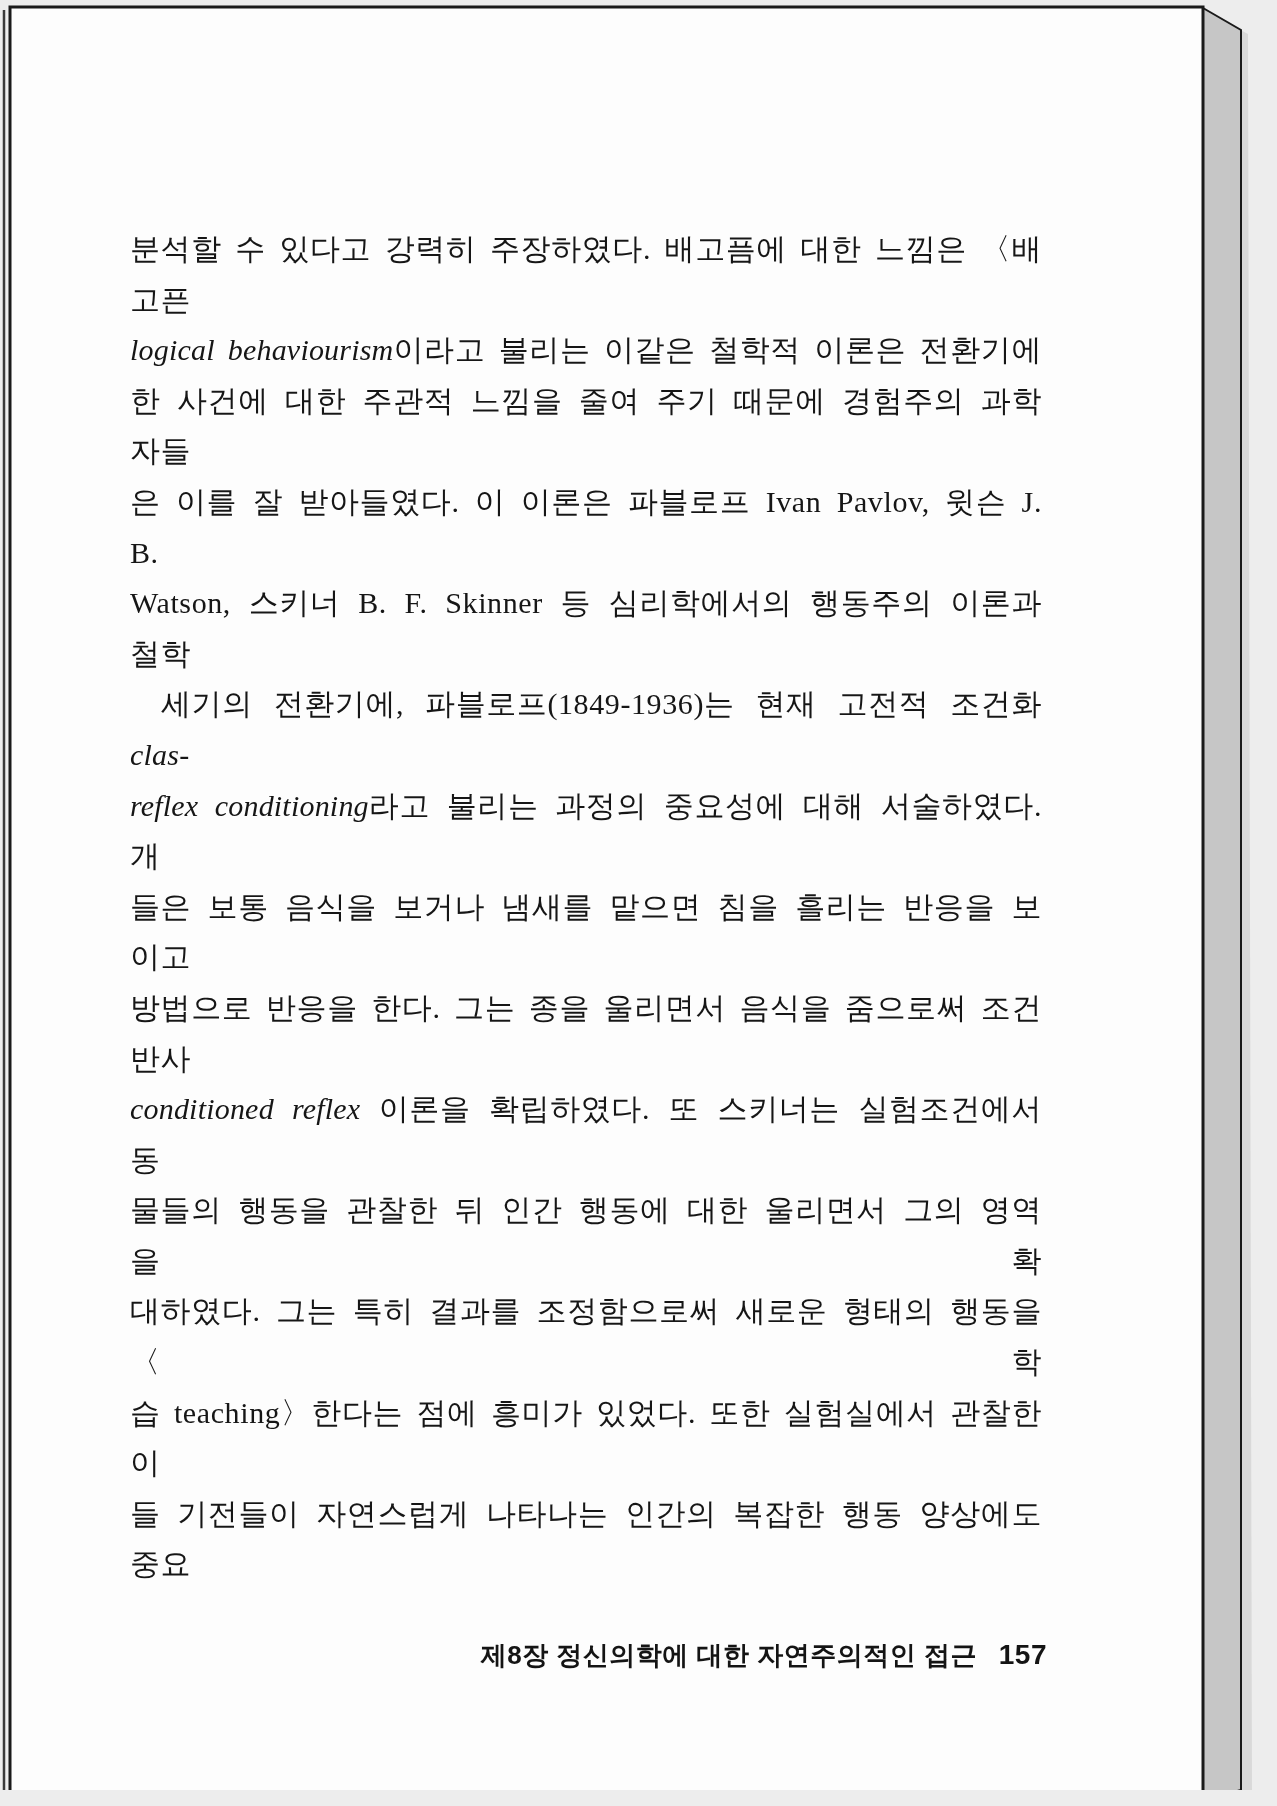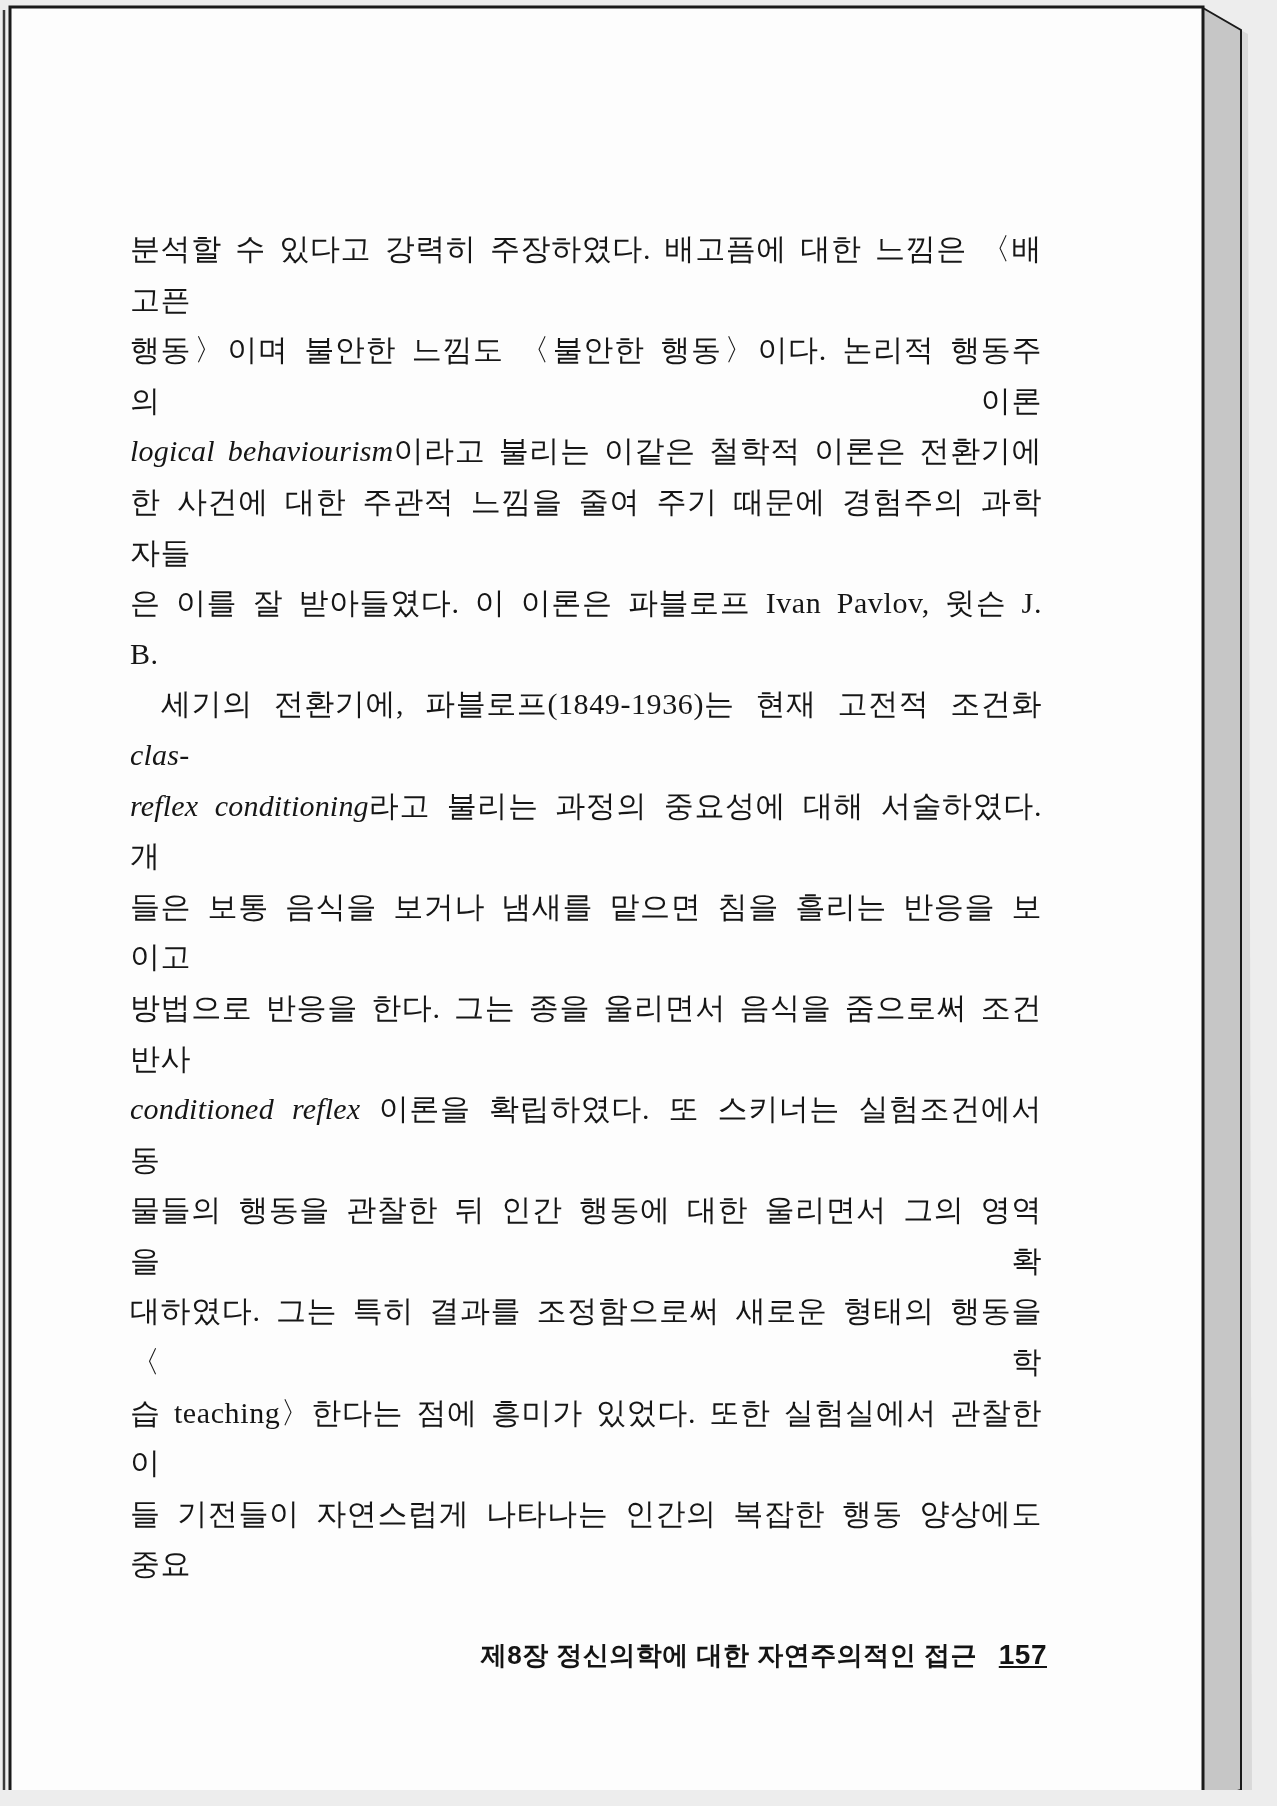--- a/index.html
+++ b/index.html
@@ -27,21 +27,21 @@
   .footer{
     position:absolute;
     top:1638px;right:230px;
     font-family:"Liberation Sans","DejaVu Sans",sans-serif;
     font-size:26px;
     color:#141414;
     letter-spacing:0.5px;
     white-space:nowrap;
   }
   .footer .chapter{font-weight:600;}
-  .footer .pagenum{font-weight:700;font-size:28px;margin-left:14px;text-decoration:underline;}
+  .footer .pagenum{font-weight:700;font-size:28px;margin-left:14px;}
 </style>
 </head>
 <body>
 
 <div class="canvas">
 
   <svg class="book-svg" viewBox="0 0 1277 1806" xmlns="http://www.w3.org/2000/svg" aria-hidden="true">
 
     <polygon points="1207,12 1248,34 1252,1796 1212,1804" fill="#d9d9d9"></polygon>
 
@@ -49,24 +49,24 @@
 
     <polygon points="1203,8 1241,30 1241,1790 1203,1800" fill="#c6c6c6" stroke="#1a1a1a" stroke-width="2"></polygon>
 
     <rect x="10" y="7" width="1193" height="1793" fill="#fdfdfd" stroke="#1a1a1a" stroke-width="3"></rect>
 
     <line x1="4" y1="10" x2="4" y2="1800" stroke="#3a3a3a" stroke-width="2.5"></line>
   </svg>
 
   <div class="body-text">
       <div class="line j"><span>분석할 수 있다고 강력히 주장하였다. 배고픔에 대한 느낌은 〈배고픈</span></div>
-      <div class="line j"><span>행동〉이며 불안한 느낌도 〈불안한 행동〉이다. 논리적 행동주의 이론</span></div>
       <div class="line j"><span class="it">logical behaviourism</span><span>이라고 불리는 이같은 철학적 이론은 전환기에</span></div>
       <div class="line j"><span>한 사건에 대한 주관적 느낌을 줄여 주기 때문에 경험주의 과학자들</span></div>
       <div class="line j"><span>은 이를 잘 받아들였다. 이 이론은 파블로프 Ivan Pavlov, 윗슨 J. B.</span></div>
+      <div class="line j"><span>Watson, 스키너 B. F. Skinner 등 심리학에서의 행동주의 이론과 철학</span></div>
       <div class="line j ind"><span>세기의 전환기에, 파블로프(1849-1936)는 현재 고전적 조건화 </span><span class="it">clas-</span></div>
       <div class="line j"><span class="it">reflex conditioning</span><span>라고 불리는 과정의 중요성에 대해 서술하였다. 개</span></div>
       <div class="line j"><span>들은 보통 음식을 보거나 냄새를 맡으면 침을 흘리는 반응을 보이고</span></div>
       <div class="line j"><span>방법으로 반응을 한다. 그는 종을 울리면서 음식을 줌으로써 조건반사</span></div>
       <div class="line j"><span class="it">conditioned reflex</span><span> 이론을 확립하였다. 또 스키너는 실험조건에서 동</span></div>
       <div class="line j"><span>물들의 행동을 관찰한 뒤 인간 행동에 대한 울리면서 그의 영역을 확</span></div>
       <div class="line j"><span>대하였다. 그는 특히 결과를 조정함으로써 새로운 형태의 행동을 〈학</span></div>
       <div class="line j"><span>습 teaching〉한다는 점에 흥미가 있었다. 또한 실험실에서 관찰한 이</span></div>
       <div class="line j"><span>들 기전들이 자연스럽게 나타나는 인간의 복잡한 행동 양상에도 중요</span></div>
     </div>

